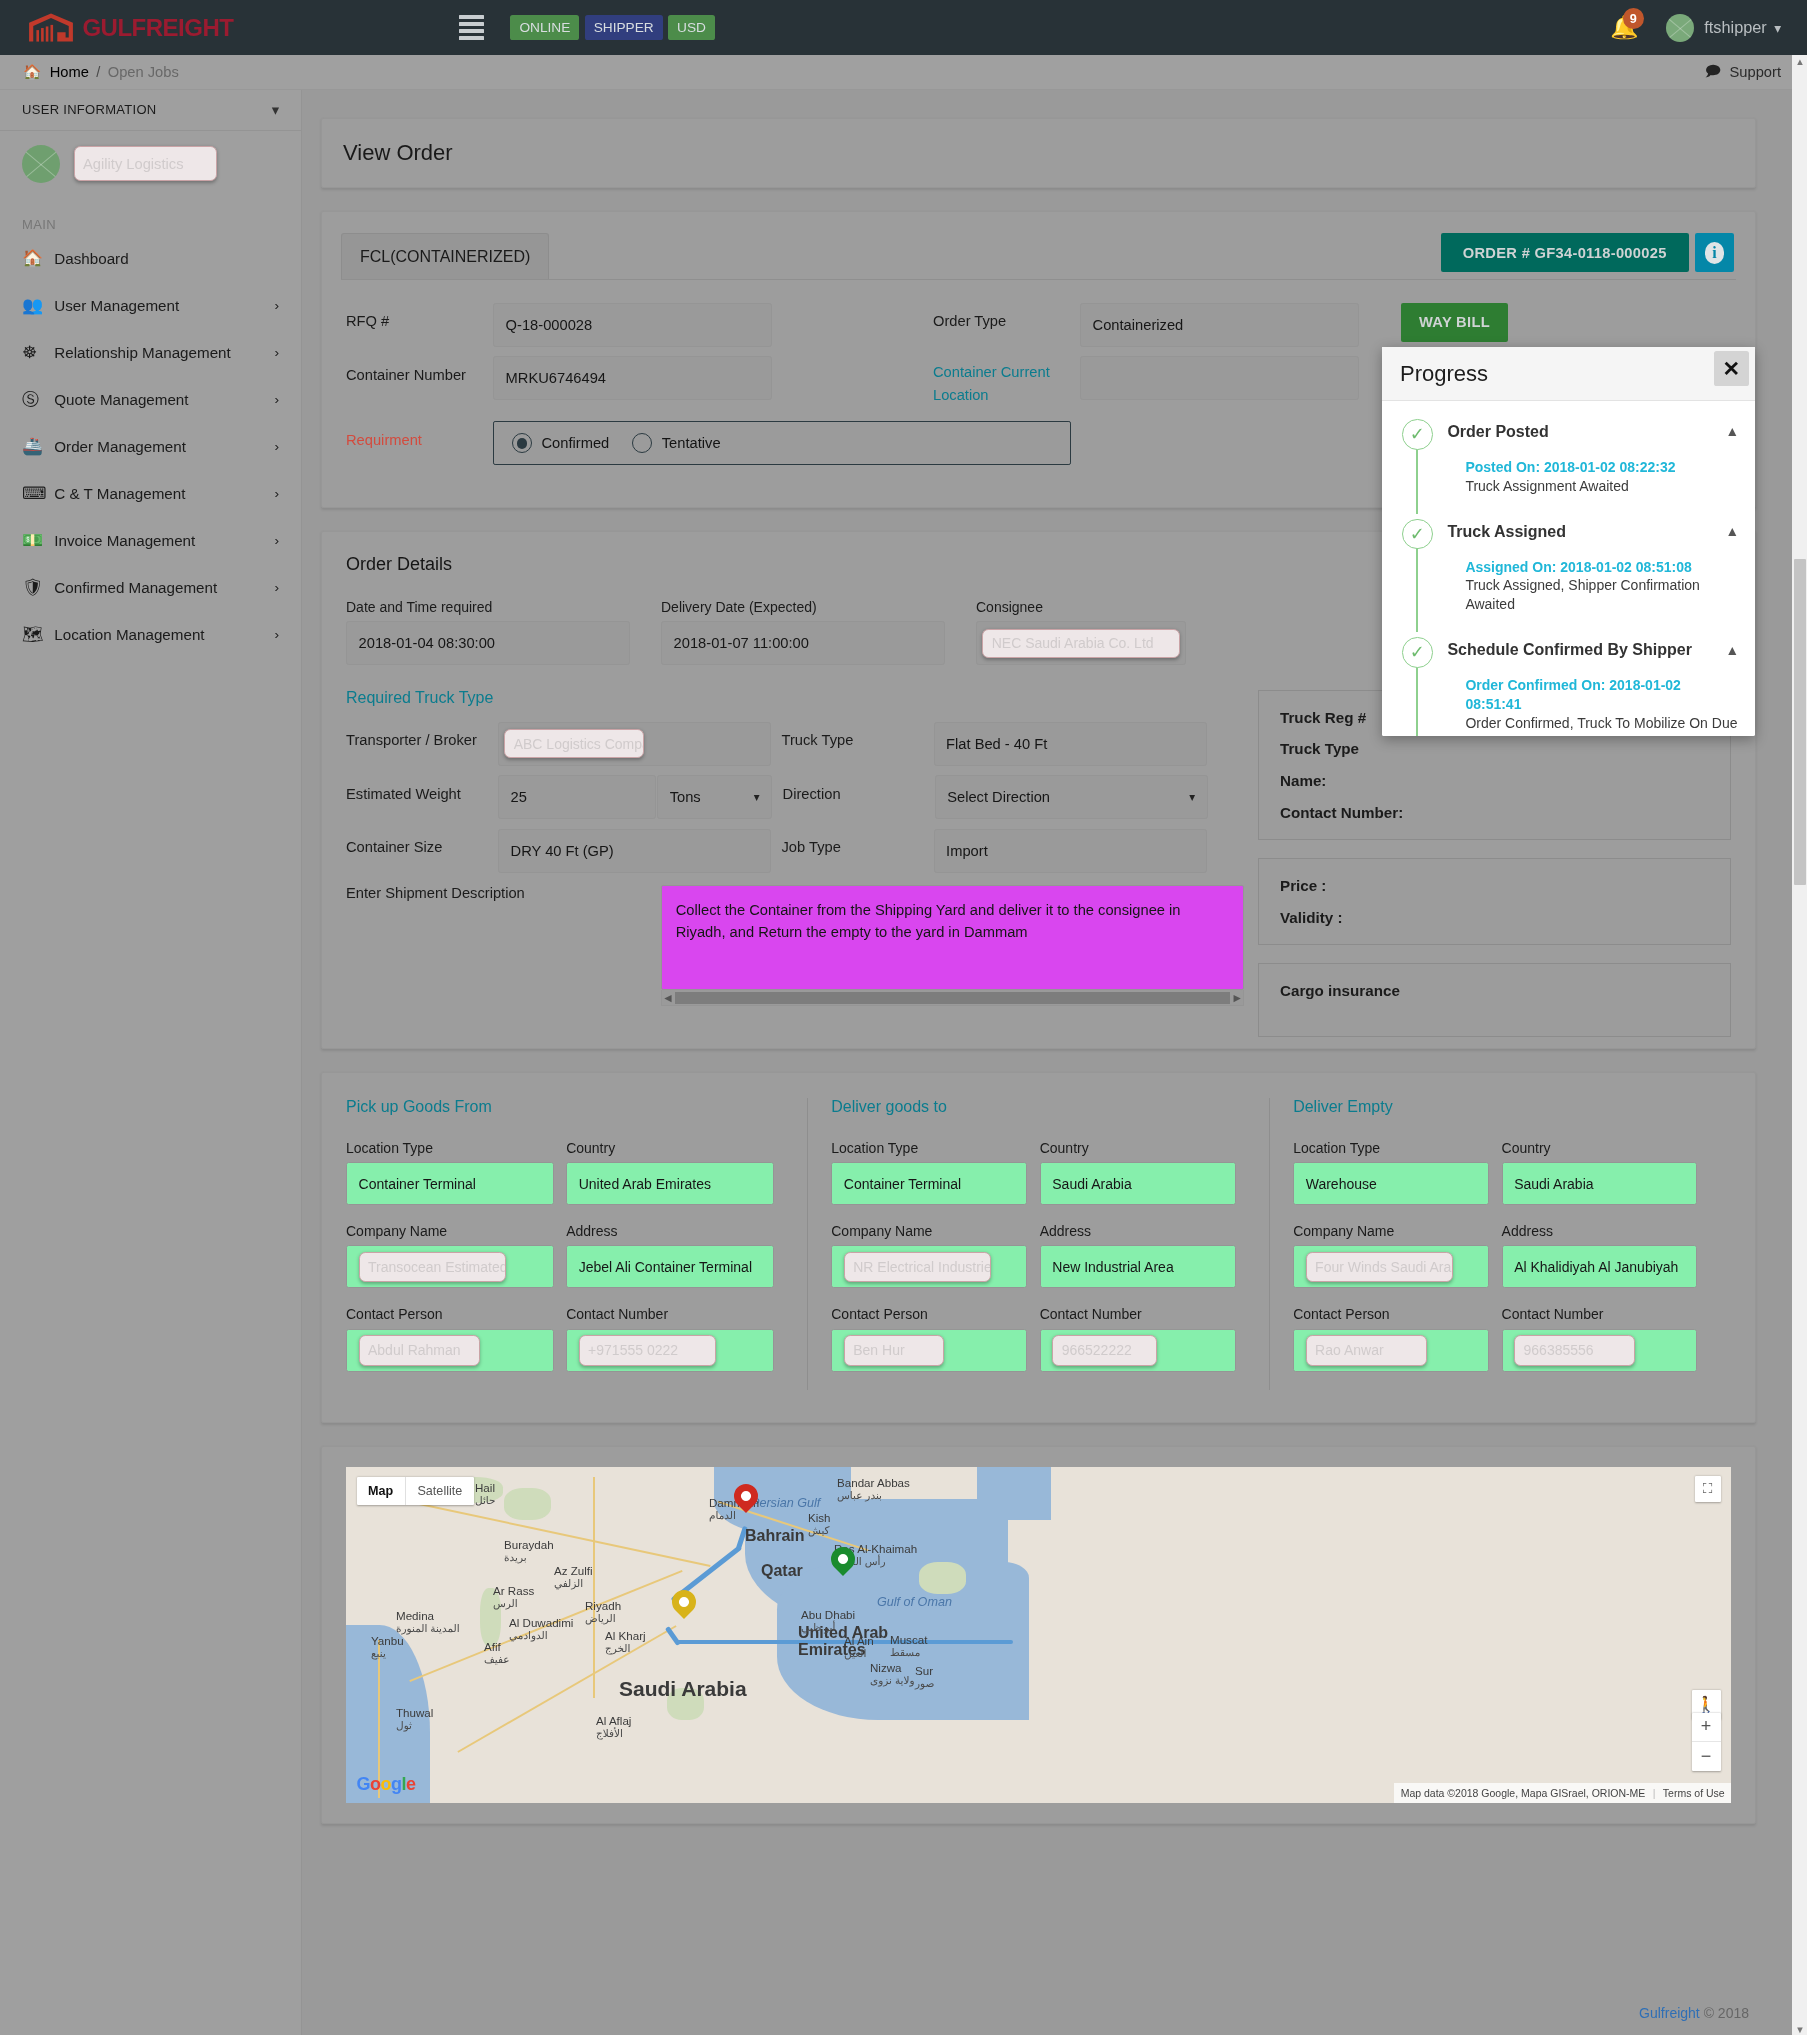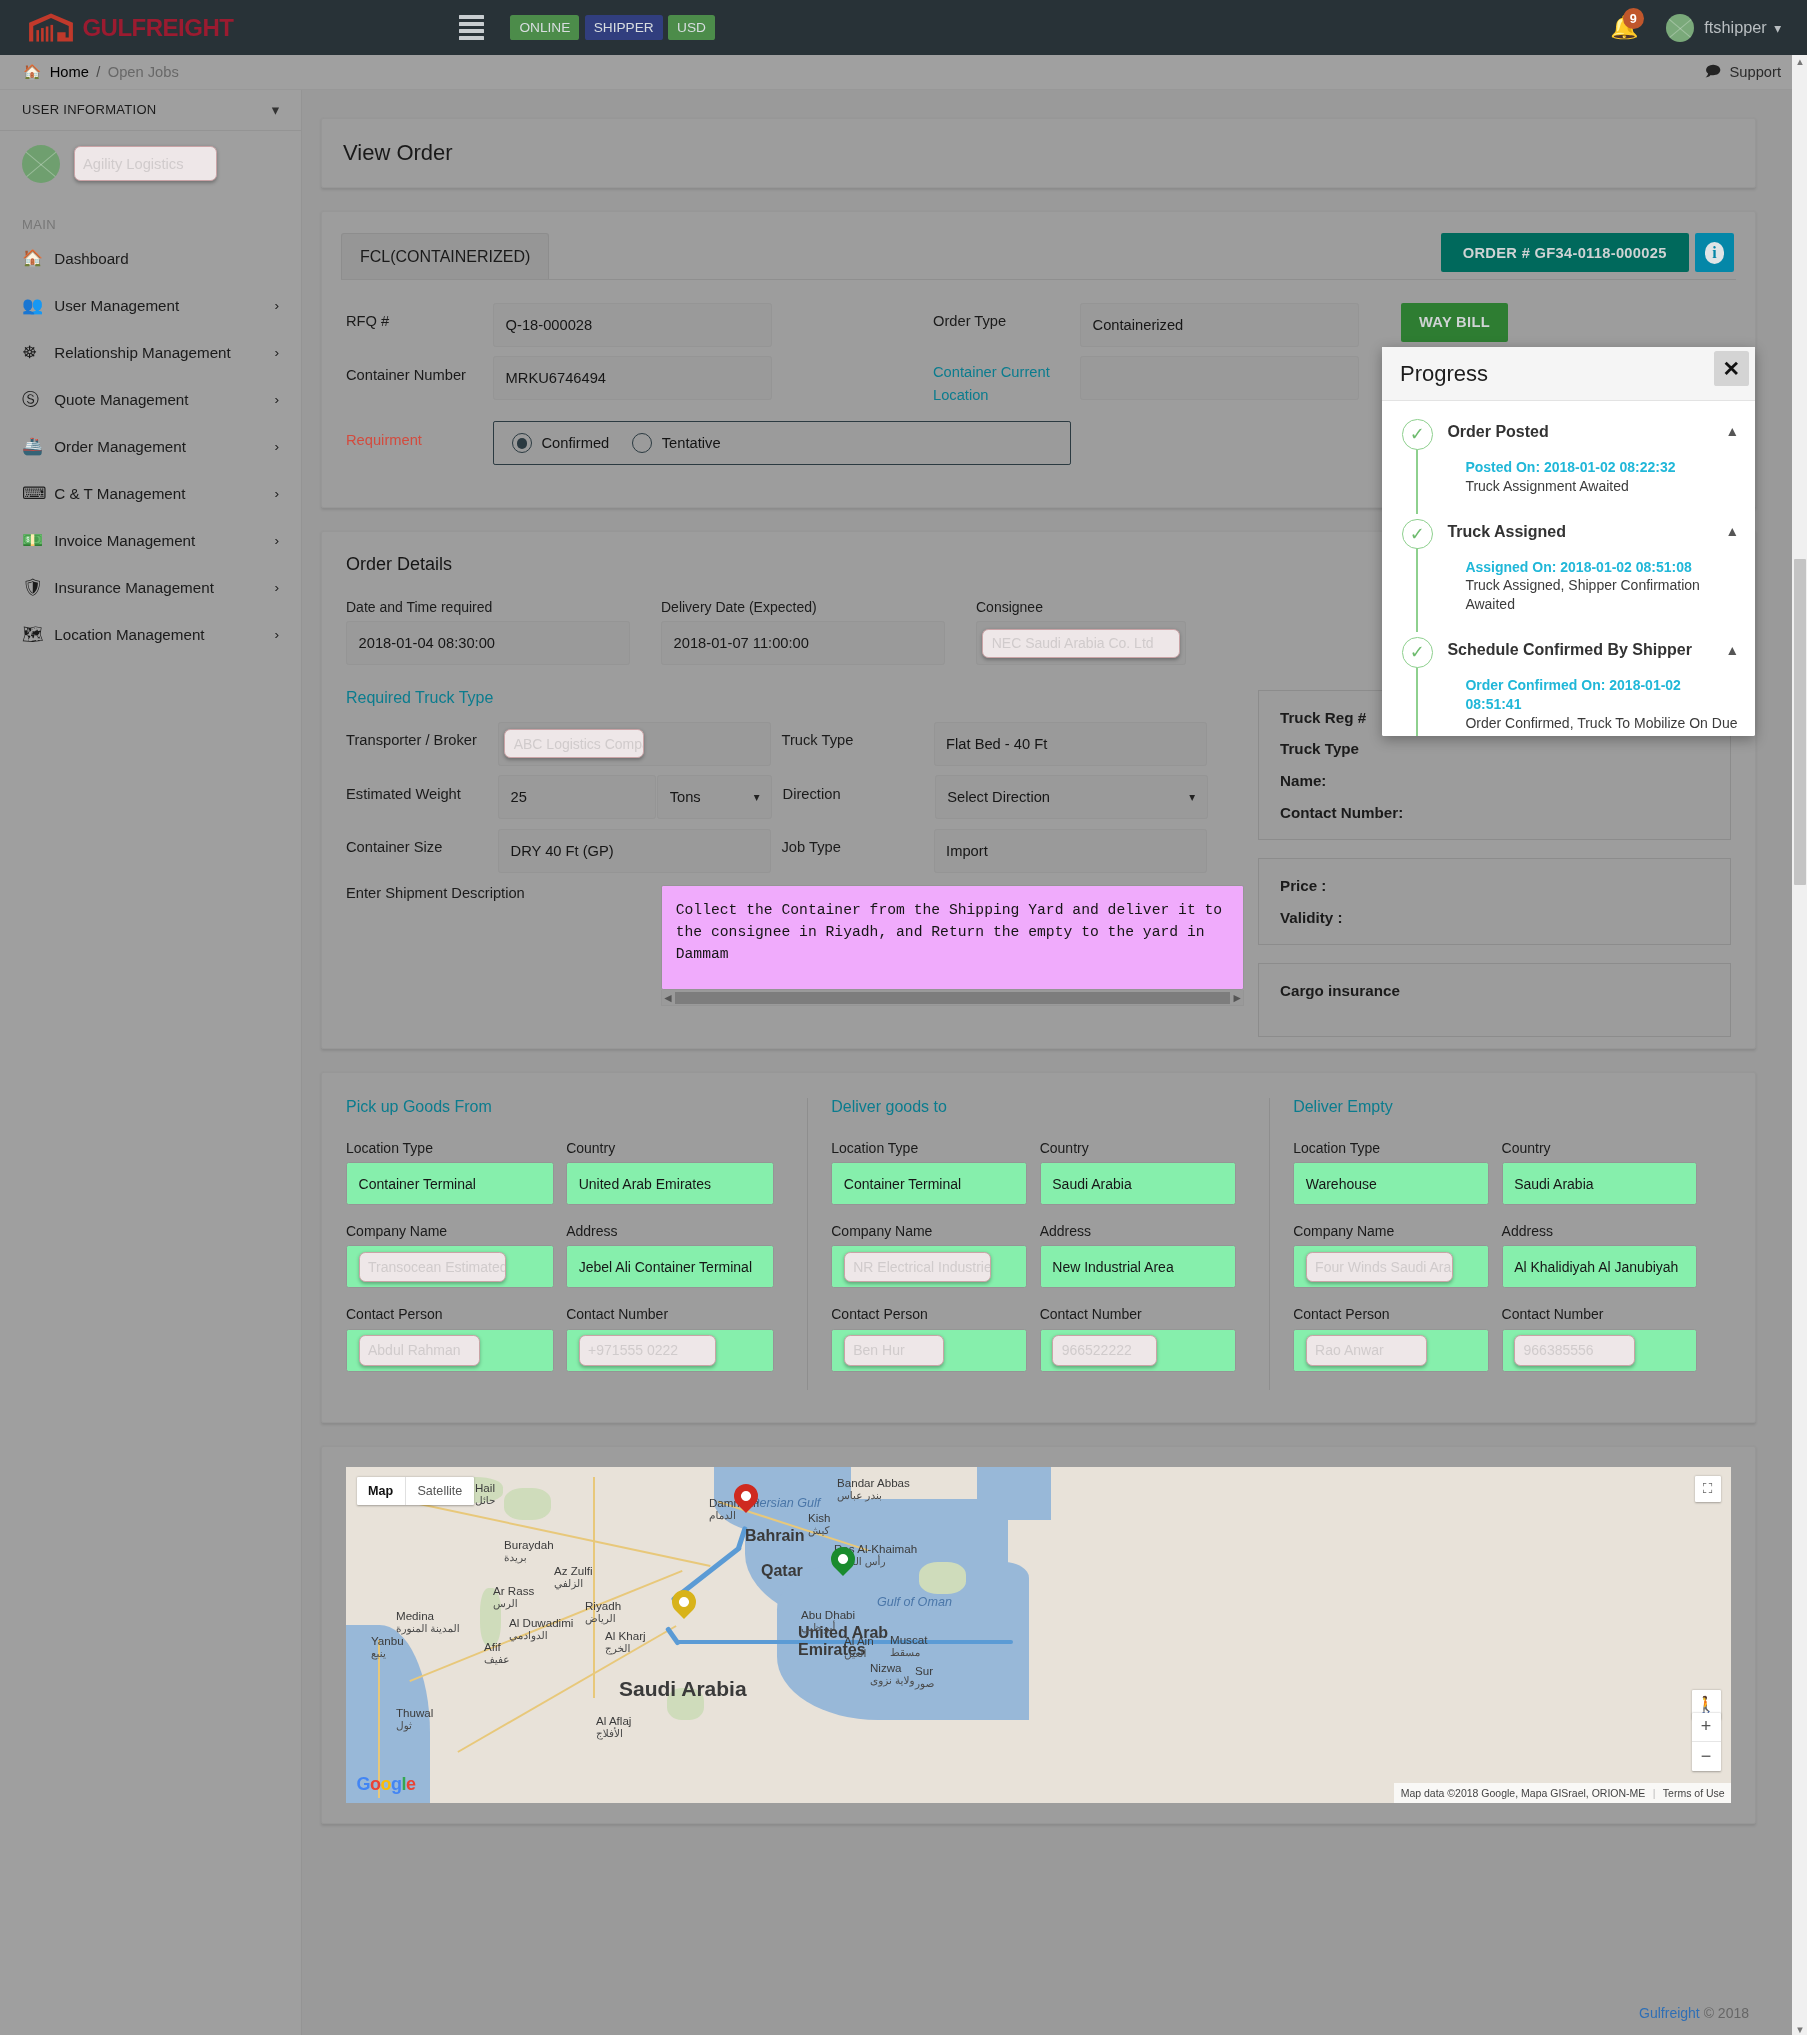--- a/index.html
+++ b/index.html
@@ -167,23 +167,23 @@
   .dlabel { font-size: 14px; color: #1b1b1b; margin-bottom: 6.3px; display:block; }
 
   .select-box {
     background: #9a9a9a; border: 0.5px solid #959595; border-radius: 2.6px;
     height: 44px; display: flex; align-items: center; padding: 0 11.6px;
     font-size: 14.7px; color: #161616; justify-content: space-between;
   }
   .select-chev { font-size: 11.6px; color: #222; }
 
   .textarea-box {
-    background: #f0abfc; border: 0.5px solid #959595; border-radius: 2.1px;
+    background: #d946ef; border: 0.5px solid #959595; border-radius: 2.1px;
     width: 583px; height: 105px; padding: 12.6px 13.7px; font-size: 14.7px;
-    color: #161616; line-height: 1.5; position: relative; font-family: Liberation Mono, monospace;
+    color: #161616; line-height: 1.5; position: relative;
   }
   .hscroll {
     width: 583px; height: 16px; background: #9a9a9a; border: 0.5px solid #959595;
     border-top: none; display: flex; align-items: center;
   }
   .hscroll-arrow { width: 11.6px; text-align:center; font-size: 9.5px; color:#555; }
   .hscroll-thumb { height: 12.6px; background: #7d7d7d; flex: 1; margin: 0 1.1px;}
 
   .right-panels { position: absolute; right: 24px; top: 158px; width: 473px; }
   .panel { border: 0.5px solid #8c8c8c; padding: 18px 21px; margin-bottom: 18px; background: rgba(0,0,0,0.005);}
@@ -399,21 +399,21 @@
     <span class="nav-label">C &amp; T Management</span>
     <span class="nav-chev">›</span>
   </div>
   <div class="nav-item">
     <span class="nav-icon">💵</span>
     <span class="nav-label">Invoice Management</span>
     <span class="nav-chev">›</span>
   </div>
   <div class="nav-item">
     <span class="nav-icon">🛡</span>
-    <span class="nav-label">Insurance Management</span>
+    <span class="nav-label">Confirmed Management</span>
     <span class="nav-chev">›</span>
   </div>
   <div class="nav-item">
     <span class="nav-icon">🗺</span>
     <span class="nav-label">Location Management</span>
     <span class="nav-chev">›</span>
   </div>
 </div>
 
 <div class="main">

